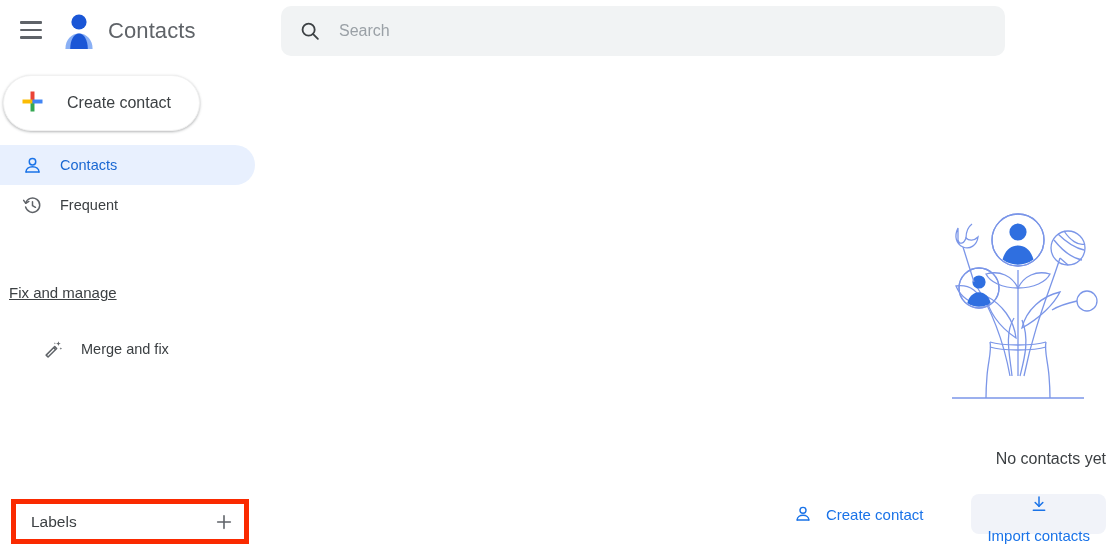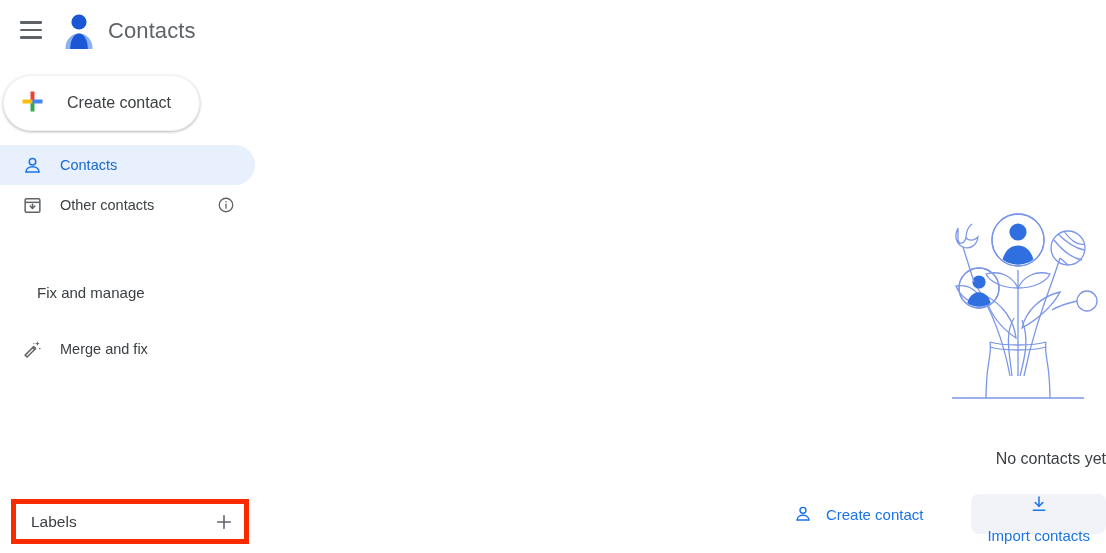--- a/index.html
+++ b/index.html
@@ -59,26 +59,26 @@
   }
   .nav-item + .nav-item { margin-top:0px; }
   .nav-icon { width:22px; height:22px; flex:0 0 auto; color:#5f6368; display:flex; align-items:center; justify-content:center; }
   .nav-label { margin-left:17px; font-size:14.5px; color:#3c4043; white-space:nowrap; }
   .nav-item.selected { background:#e8f0fe; }
   .nav-item.selected .nav-icon { color:#1a73e8; }
   .nav-item.selected .nav-label { color:#1967d2; }
   .nav-trailing-icon { position:absolute; right:20px; width:18px; height:18px; color:#5f6368; }
 
   .section-head {
-    position:absolute; left:37px; width:220px;
-    font-size:15px; color:#3c4043; white-space:nowrap;
+    position:absolute; left:9px; width:220px;
+    font-size:15px; color:#3c4043; white-space:nowrap;text-decoration:underline;
   }
   .section-head.fixmanage { top:222px; }
 
-  .nav-list-2 { position:absolute; left:0; top:267px; width:270px; }
+  .nav-list-2 { position:absolute; left:0; top:267px; width:270px;padding-left:21px; }
 
   
   .labels-row-wrap { position:absolute; left:11px; top:437px; width:238px; height:45px; }
   .labels-annotation {
     position:absolute; inset:0;
     border:5px solid #fa2a00;
     background:#fff;
   }
   .labels-row {
     position:absolute; left:5px; top:5px; right:5px; bottom:5px;
@@ -125,20 +125,29 @@
       <span class="brand-logo">
         <svg viewBox="0 0 34 40" width="34" height="40" aria-hidden="true">
           <circle cx="17" cy="11" r="7.6" fill="#1a56d6"></circle>
           <path d="M3.4 38 C3.4 28.6 9.5 22.6 17 22.6 C24.5 22.6 30.6 28.6 30.6 38 Z" fill="#8ab0f5"></path>
           <path d="M8.2 38 C8.2 29.2 11.9 22.6 17 22.6 C22.1 22.6 25.8 29.2 25.8 38 Z" fill="#1a56d6"></path>
         </svg>
       </span>
       <span class="brand-title">Contacts</span>
     </div>
 
+    <div class="searchbar">
+      <span class="search-icon">
+        <svg viewBox="0 0 24 24" width="22" height="22" fill="none" stroke="currentColor" stroke-width="2">
+          <circle cx="10.5" cy="10.5" r="6.6"></circle>
+          <line x1="15.4" y1="15.4" x2="20.6" y2="20.6" stroke-linecap="round"></line>
+        </svg>
+      </span>
+      <input class="search-input" type="text" placeholder="Search" style="">
+    </div>
   </div>
 
   <div class="sidebar">
 
     <div class="create-btn">
       <span>
         <svg viewBox="0 0 24 24" width="25" height="25" aria-hidden="true">
           <rect x="10.1" y="2.4" width="3.8" height="9.6" fill="#ea4335"></rect>
           <rect x="10.1" y="12" width="3.8" height="9.6" fill="#34a853"></rect>
           <rect x="2.4" y="10.1" width="9.6" height="3.8" fill="#fbbc04"></rect>
@@ -154,39 +163,31 @@
         <span class="nav-icon">
           <svg viewBox="0 0 24 24" width="21" height="21" fill="none" stroke="currentColor" stroke-width="1.7">
             <circle cx="12" cy="7.6" r="3.7"></circle>
             <path d="M4.6 19.4 C4.6 15.6 7.9 13.4 12 13.4 C16.1 13.4 19.4 15.6 19.4 19.4" stroke-linecap="round"></path>
             <line x1="4.6" y1="19.4" x2="19.4" y2="19.4" stroke-linecap="round"></line>
           </svg>
         </span>
         <span class="nav-label">Contacts</span>
       </div>
 
-
       <div class="nav-item">
         <span class="nav-icon">
           <svg viewBox="0 0 24 24" width="21" height="21" fill="none" stroke="currentColor" stroke-width="1.7">
-            <rect x="3.6" y="4.2" width="16.8" height="15.6" rx="1.6"></rect>
-            <line x1="3.6" y1="8.4" x2="20.4" y2="8.4"></line>
-            <polyline points="9.3,12.6 12,15.3 14.7,12.6" stroke-linecap="round" stroke-linejoin="round"></polyline>
-            <line x1="12" y1="10.6" x2="12" y2="15.2" stroke-linecap="round"></line>
-          </svg>
-        </span>
-        <span class="nav-label">Other contacts</span>
-        <span class="nav-trailing-icon">
-          <svg viewBox="0 0 24 24" width="18" height="18" fill="none" stroke="currentColor" stroke-width="1.7">
-            <circle cx="12" cy="12" r="9"></circle>
-            <line x1="12" y1="11" x2="12" y2="16.4" stroke-linecap="round"></line>
-            <circle cx="12" cy="7.8" r="1" fill="currentColor" stroke="none"></circle>
-          </svg>
-        </span>
-      </div>
+            <path d="M4.2 9.3 A8.2 8.2 0 1 1 4.1 13.6" stroke-linecap="round"></path>
+            <polyline points="1.9,6.1 4.3,9.5 7.8,7.4" stroke-linecap="round" stroke-linejoin="round"></polyline>
+            <polyline points="12,7.6 12,12.2 15.4,14.1" stroke-linecap="round" stroke-linejoin="round"></polyline>
+          </svg>
+        </span>
+        <span class="nav-label">Frequent</span>
+      </div>
+
     </div>
 
     <div class="section-head fixmanage">Fix and manage</div>
 
     <div class="nav-list-2">
 
       <div class="nav-item">
         <span class="nav-icon">
           <svg viewBox="0 0 24 24" width="21" height="21" fill="none" stroke="currentColor" stroke-width="1.7">
             <path d="M3.6 20.4 L13.4 10.6 L15.6 12.8 L5.8 22.6 Z" transform="translate(0,-2)" stroke-linejoin="round"></path>

